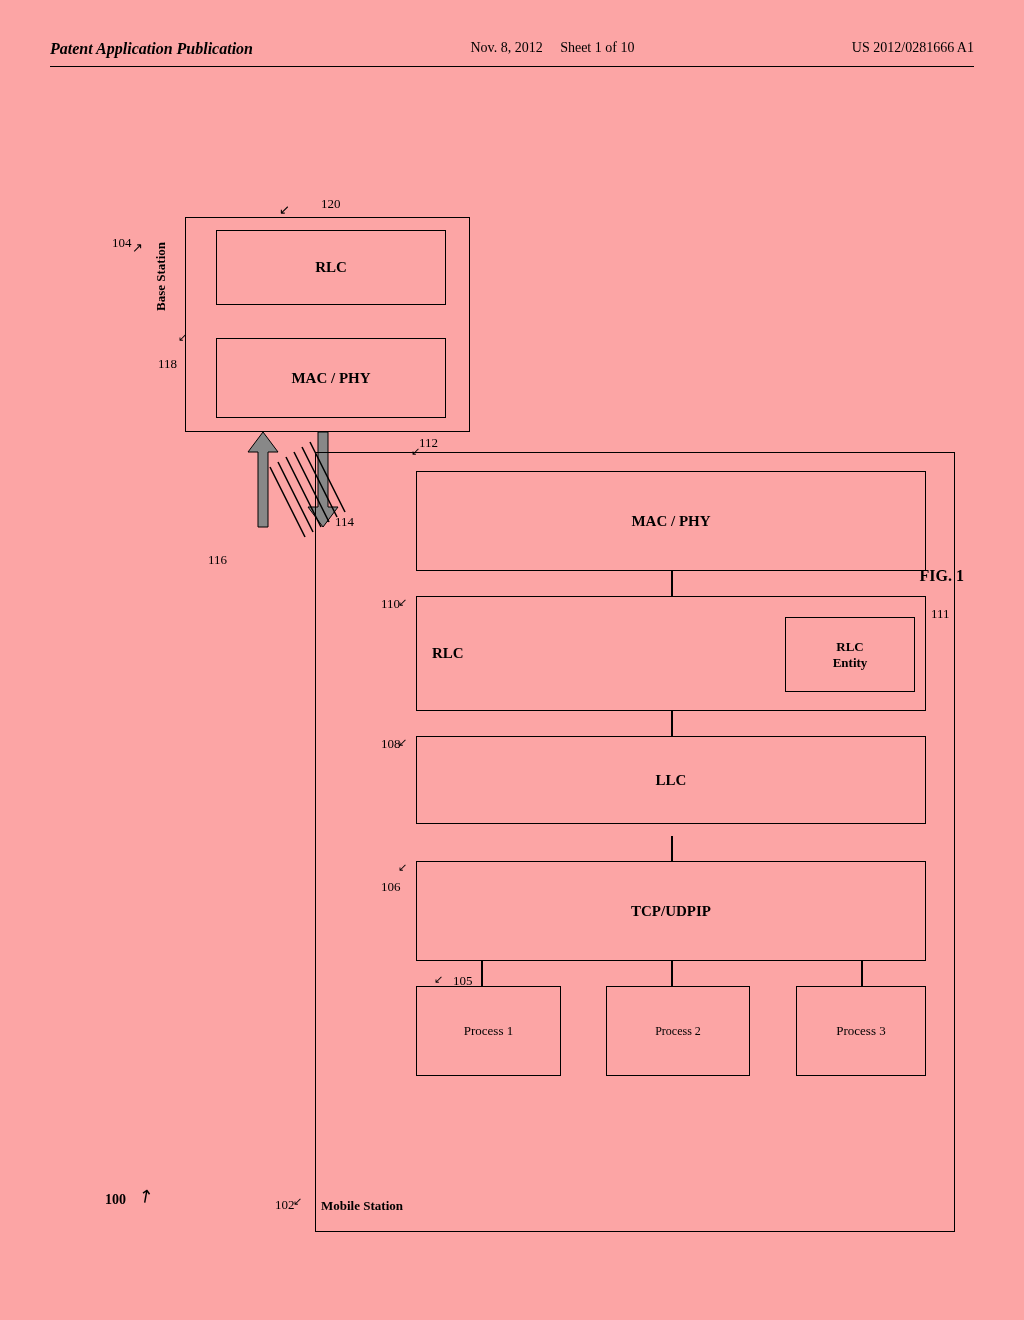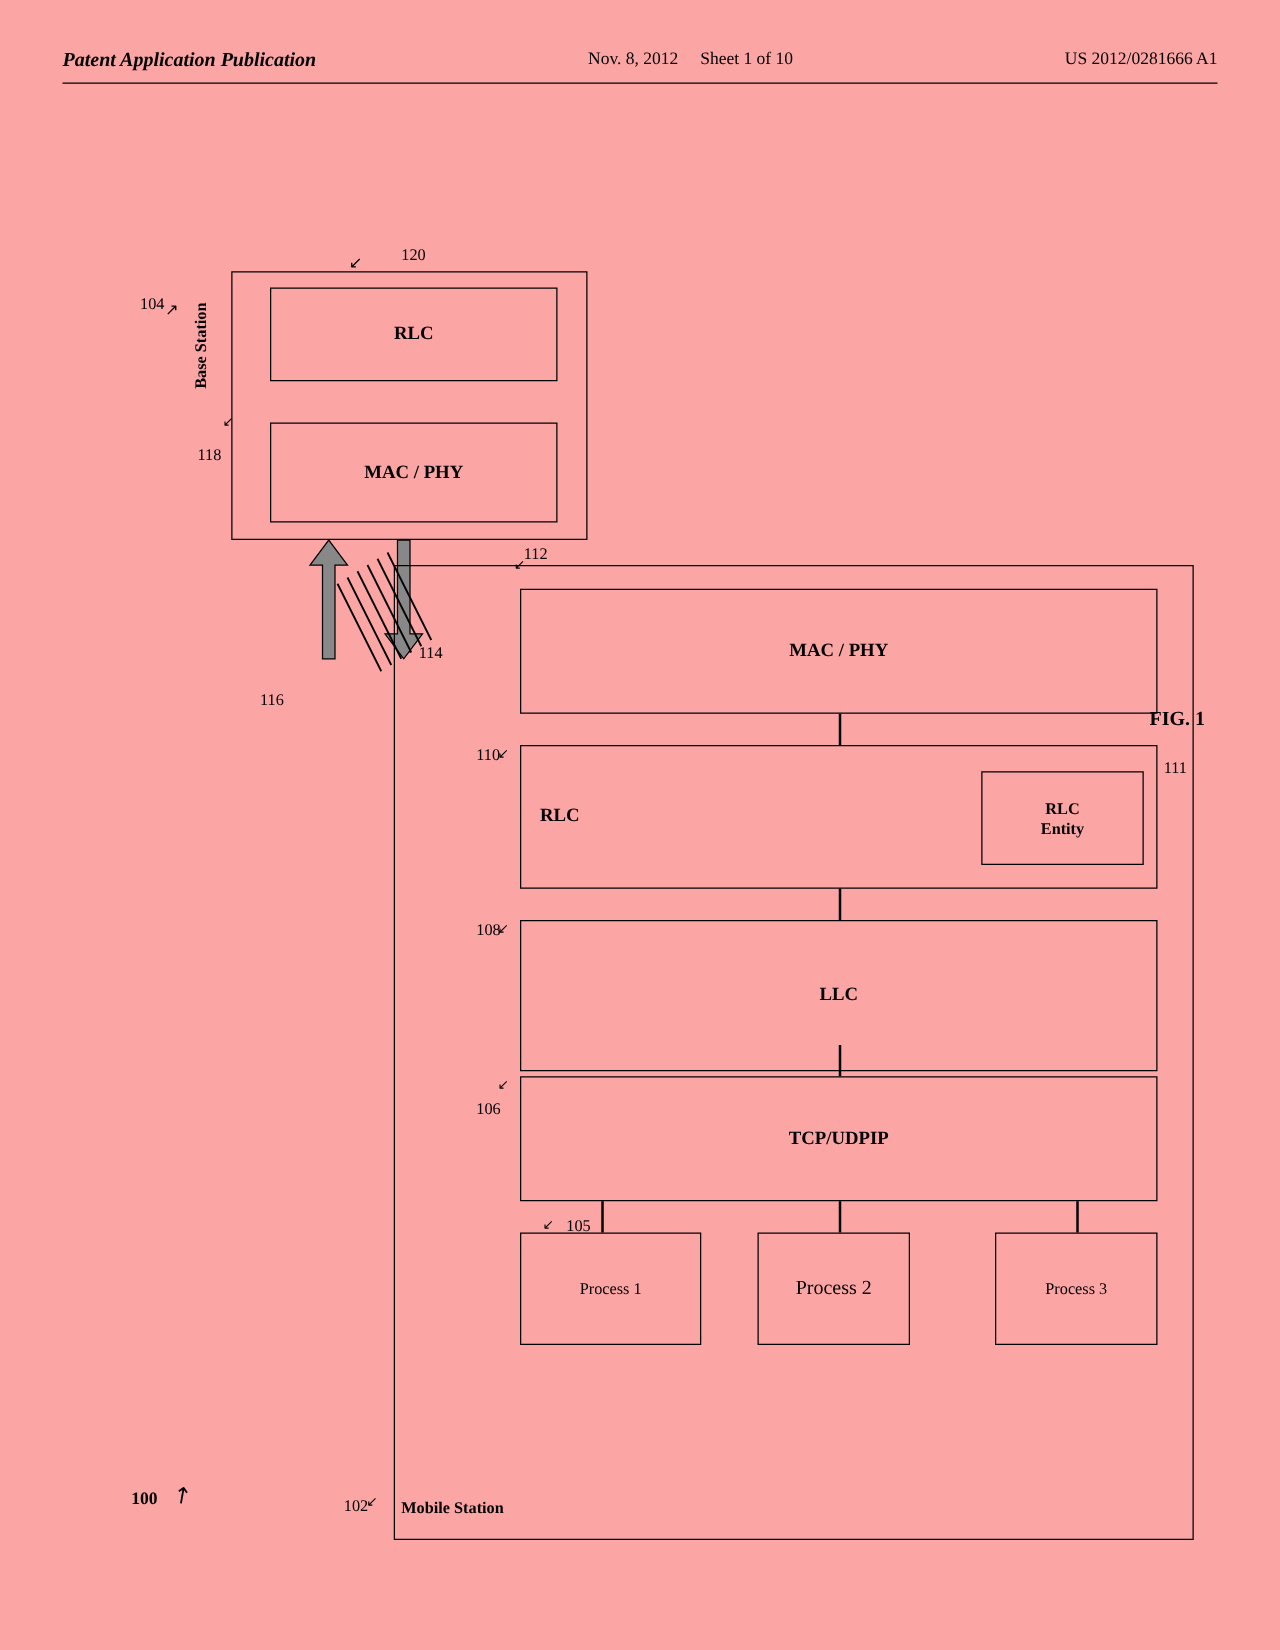--- a/index.html
+++ b/index.html
@@ -151,21 +151,21 @@
         </div>
       </div>
 
       <div style="position:absolute; left:615px; top:153px; font-size:13px;">111</div>
 
       <div style="position:absolute; left:355px; top:258px; width:2px; height:25px; background:#000;"></div>
 
       <div style="position:absolute; left:65px; top:283px; font-size:13px;">108</div>
       <div style="position:absolute; left:82px; top:283px; font-size:11px;">↙</div>
 
-      <div style="position:absolute; left:100px; top:283px; width:510px; height:121px; border:1.5px solid #000; display:flex; align-items:center; justify-content:center; font-size:15px; font-weight:bold;">
+      <div style="position:absolute; left:100px; top:283px; width:510px; height:88px; border:1.5px solid #000; display:flex; align-items:center; justify-content:center; font-size:15px; font-weight:bold;">
         <span>LLC</span>
       </div>
 
       <div style="position:absolute; left:355px; top:383px; width:2px; height:25px; background:#000;"></div>
 
       <div style="position:absolute; left:65px; top:426px; font-size:13px;">106</div>
       <div style="position:absolute; left:82px; top:408px; font-size:11px;">↙</div>
 
       <div style="position:absolute; left:100px; top:408px; width:510px; height:100px; border:1.5px solid #000; display:flex; align-items:center; justify-content:center; font-size:15px; font-weight:bold; flex-direction:row;">
         <span>TCP/</span>
@@ -177,21 +177,21 @@
       <div style="position:absolute; left:355px; top:508px; width:2px; height:25px; background:#000;"></div>
       <div style="position:absolute; left:545px; top:508px; width:2px; height:25px; background:#000;"></div>
 
       <div style="position:absolute; left:100px; top:520px; font-size:13px;margin-left:37px;">105</div>
       <div style="position:absolute; left:118px; top:520px; font-size:11px;">↙</div>
 
       <div style="position:absolute; left:100px; top:533px; width:145px; height:90px; border:1.5px solid #000; display:flex; align-items:center; justify-content:center; font-size:13px;">
         <span>Process 1</span>
       </div>
 
-      <div style="position:absolute; left:290px; top:533px; width:122px; height:90px; border:1.5px solid #000; display:flex; align-items:center; justify-content:center; font-size:16px;">
+      <div style="position:absolute; left:290px; top:533px; width:144px; height:90px; border:1.5px solid #000; display:flex; align-items:center; justify-content:center; font-size:12px;">
         <span>Process 2</span>
       </div>
 
       <div style="position:absolute; left:480px; top:533px; width:130px; height:90px; border:1.5px solid #000; display:flex; align-items:center; justify-content:center; font-size:13px;">
         <span>Process 3</span>
       </div>
 
     </div>
 
     <div style="position:absolute; left:225px; top:1110px; font-size:13px;">102</div>

